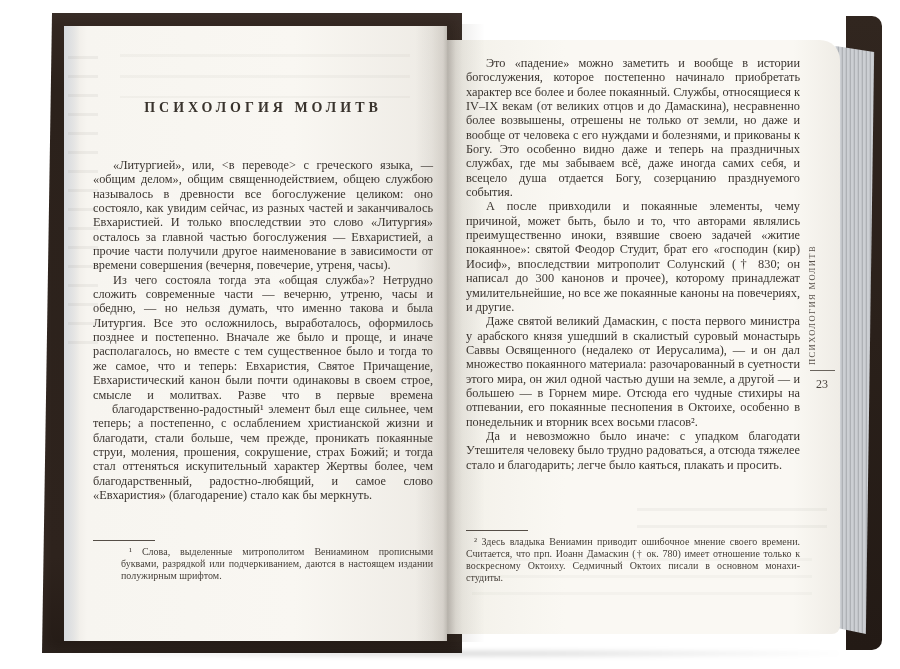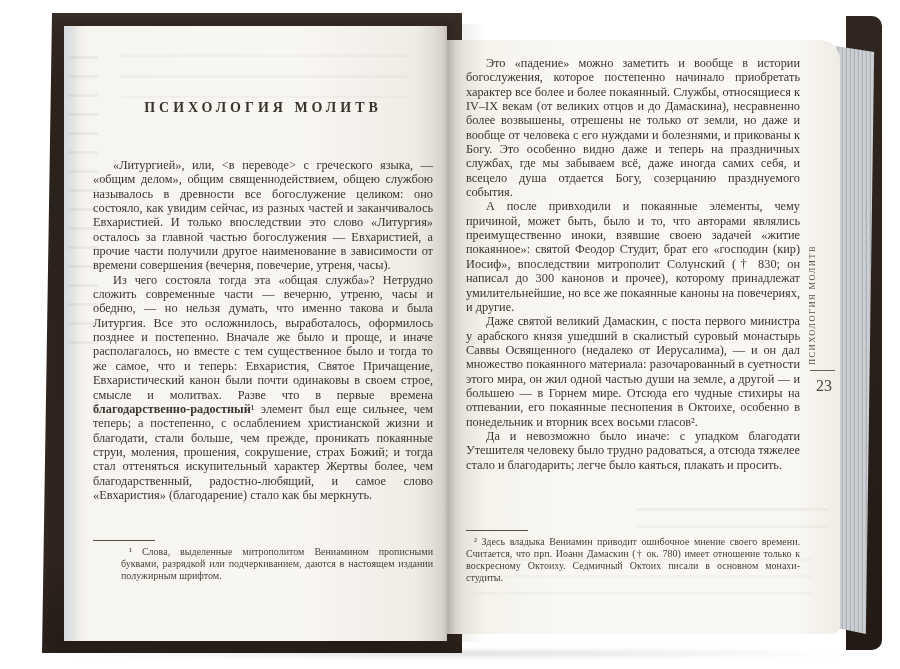--- a/index.html
+++ b/index.html
@@ -71,41 +71,41 @@
   .heading{
     position:absolute;left:29px;top:74px;width:340px;
     text-align:center;font-size:14px;font-weight:bold;letter-spacing:4px;
     color:#39332d;white-space:nowrap;
   }
   .body-text{
     position:absolute;color:#3a342f;
     font-size:12.3px;line-height:14.35px;text-align:justify;
   }
   .body-text p{margin:0;text-indent:20px;}
-  .body-text .b{font-weight:bold;}
+  .body-text .b{font-weight:normal;margin-left:19px;}
   .left-body{left:29px;top:132px;width:340px;}
   .right-body{left:19px;top:16px;width:334px;}
   .fn-rule{position:absolute;height:1px;background:#554e47;width:62px;}
   .fn-rule-left{left:29px;top:514px;}
   .fn-rule-right{left:19px;top:490px;}
   .footnote{
     position:absolute;color:#453f39;
     font-size:10px;line-height:12px;text-align:justify;text-indent:8px;
   }
   .fn-left{left:57px;top:520px;width:312px;}
   .fn-right{left:19px;top:496px;width:334px;}
   
   .running-head{
     position:absolute;left:360px;top:190px;height:150px;width:14px;
     writing-mode:vertical-rl;transform:rotate(180deg);
     font-size:8.5px;letter-spacing:1.4px;color:#57504a;
     text-align:center;white-space:nowrap;
   }
   .margin-rule{position:absolute;left:363px;top:330px;width:25px;height:1px;background:#6a645d;}
-  .page-number{position:absolute;left:369px;top:337px;font-size:16px;color:#4a443e;}
+  .page-number{position:absolute;left:369px;top:337px;font-size:12px;color:#4a443e;}
 </style>
 </head>
 <body>
 
 <div class="stage">
 
   <div class="cover-left"></div>
   <div class="cover-right"></div>
   <div class="fore-edge"></div>
 

